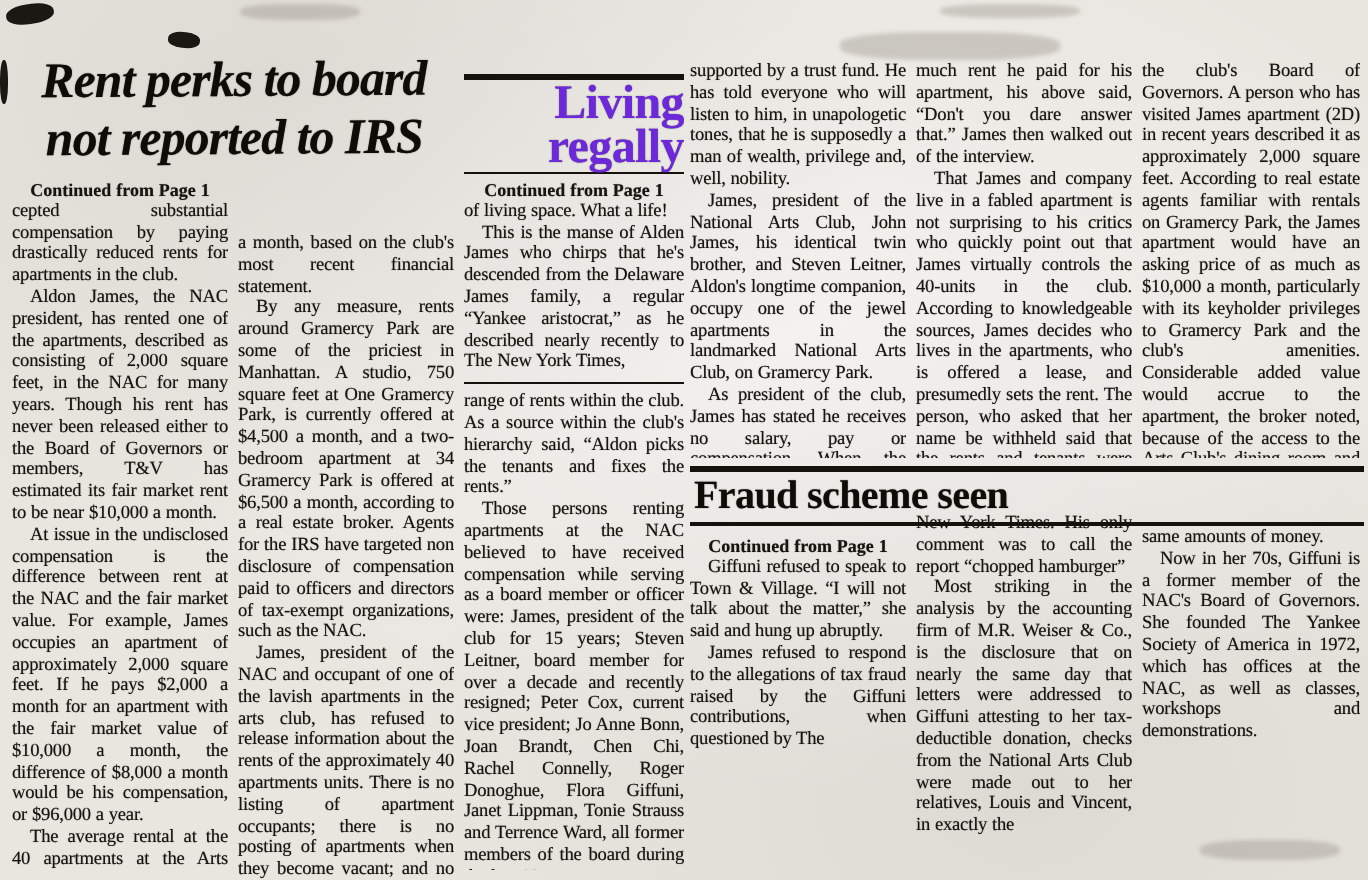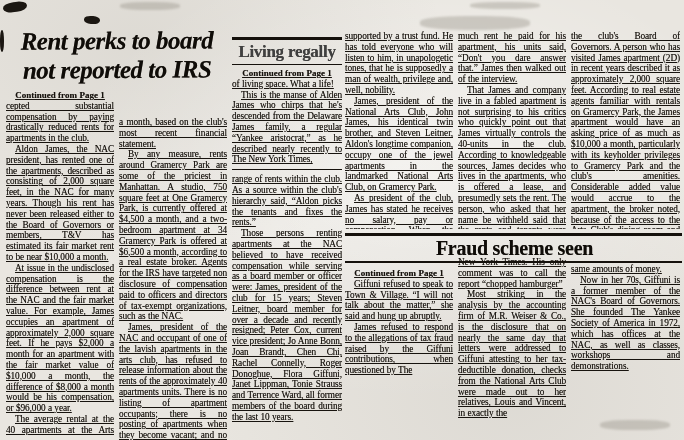--- a/index.html
+++ b/index.html
@@ -13,46 +13,45 @@
     font-family:"Liberation Serif","DejaVu Serif",serif;
     color:#17130e;
   }
   .col{
     position:absolute;width:108px;overflow:hidden;
     font-size:9.3px;line-height:10.8px;text-align:justify;
     letter-spacing:-0.1px;word-spacing:0.2px;
     text-shadow:0 0 0.5px rgba(20,15,10,0.55);
     hyphens:auto;-webkit-hyphens:auto;
   }
-  .col p{margin:0;text-indent:9px;text-decoration:underline;}
+  .col p{margin:0;text-indent:9px;}
   .col p.cont{text-indent:0;}
   .contlabel{
     font-weight:bold;font-size:9px;text-align:center;
     margin:0 0 2px 0;text-indent:0 !important;letter-spacing:0;
   }
   .mainhead{
     position:absolute;left:2px;top:26px;width:230px;text-align:center;
     font-style:italic;font-weight:bold;font-size:25px;line-height:29px;
     letter-spacing:-0.5px;color:#0f0c08;transform:rotate(-0.4deg);
     text-shadow:0 0 0.6px rgba(20,15,10,0.6);
   }
   .subhead-box{margin:0 0 3px 0;}
   .rule-thick{border-top:3px solid #15110c;}
   .rule-thin{border-top:1.6px solid #15110c;}
   .subhead{
-    font-weight:bold;font-size:17px;line-height:22px;letter-spacing:-0.3px;
-    padding:1px 0 1px 0;color:#404040;text-align:center;text-indent:0;
+    font-weight:bold;font-size:24px;line-height:22px;letter-spacing:-0.3px;
+    padding:1px 0 1px 0;color:#6d28d9;text-align:right;text-indent:0;
     text-shadow:0 0 0.6px rgba(20,15,10,0.6);
   }
   .fraudhead-wrap{position:absolute;left:345px;top:233px;width:337px;}
   .fraudhead{
     font-weight:bold;font-size:20px;line-height:23px;letter-spacing:-0.3px;
     padding:1px 0 1px 2px;color:#0f0c08;
     text-shadow:0 0 0.6px rgba(20,15,10,0.6);
-    text-align:center;
   }
   .midrule{border:none;border-top:1.6px solid #15110c;margin:4px 0 4px 0;}
   .artifact{position:absolute;background:#1b1712;border-radius:45%;}
   .smudge{position:absolute;background:#8d887d;border-radius:40%;opacity:0.35;filter:blur(1px);}
 </style>
 </head>
 <body>
 
 <div class="artifact" style="left:3px;top:2px;width:24px;height:10px;transform:rotate(-8deg);"></div>
 <div class="artifact" style="left:84px;top:16px;width:16px;height:8px;transform:rotate(5deg);"></div>
@@ -95,21 +94,21 @@
   <p>Those persons renting apartments at the NAC believed to have received compensation while serving as a board member or officer were: James, president of the club for 15 years; Steven Leitner, board member for over a decade and recently resigned; Peter Cox, current vice president; Jo Anne Bonn, Joan Brandt, Chen Chi, Rachel Connelly, Roger Donoghue, Flora Giffuni, Janet Lippman, Tonie Strauss and Terrence Ward, all former members of the board during the last 10 years.</p>
 </div>
 
 <div class="col" style="left:345px;top:31px;height:198px;">
   <p class="cont">supported by a trust fund. He has told everyone who will listen to him, in unapologetic tones, that he is supposedly a man of wealth, privilege and, well, nobility.</p>
   <p>James, president of the National Arts Club, John James, his identical twin brother, and Steven Leitner, Aldon's longtime companion, occupy one of the jewel apartments in the landmarked National Arts Club, on Gramercy Park.</p>
   <p>As president of the club, James has stated he receives no salary, pay or compensation. When the Times asked him how</p>
 </div>
 
 <div class="col" style="left:458px;top:31px;height:198px;">
-  <p class="cont">much rent he paid for his apartment, his units said, “Don't you dare answer that.” James then walked out of the interview.</p>
+  <p class="cont">much rent he paid for his apartment, his above said, “Don't you dare answer that.” James then walked out of the interview.</p>
   <p>That James and company live in a fabled apartment is not surprising to his critics who quickly point out that James virtually controls the 40-units in the club. According to knowledgeable sources, James decides who lives in the apartments, who is offered a lease, and presumedly sets the rent. The person, who asked that her name be withheld said that the rents and tenants were never discussed by</p>
 </div>
 
 <div class="col" style="left:571px;top:31px;width:109px;height:198px;">
   <p class="cont">the club's Board of Governors. A person who has visited James apartment (2D) in recent years described it as approximately 2,000 square feet. According to real estate agents familiar with rentals on Gramercy Park, the James apartment would have an asking price of as much as $10,000 a month, particularly with its keyholder privileges to Gramercy Park and the club's amenities. Considerable added value would accrue to the apartment, the broker noted, because of the access to the Arts Club's dining room and bar.</p>
 </div>
 
 <div class="fraudhead-wrap">
   <div class="rule-thick" style="border-top-width:3.5px;"></div>
   <div class="fraudhead">Fraud scheme seen</div>

